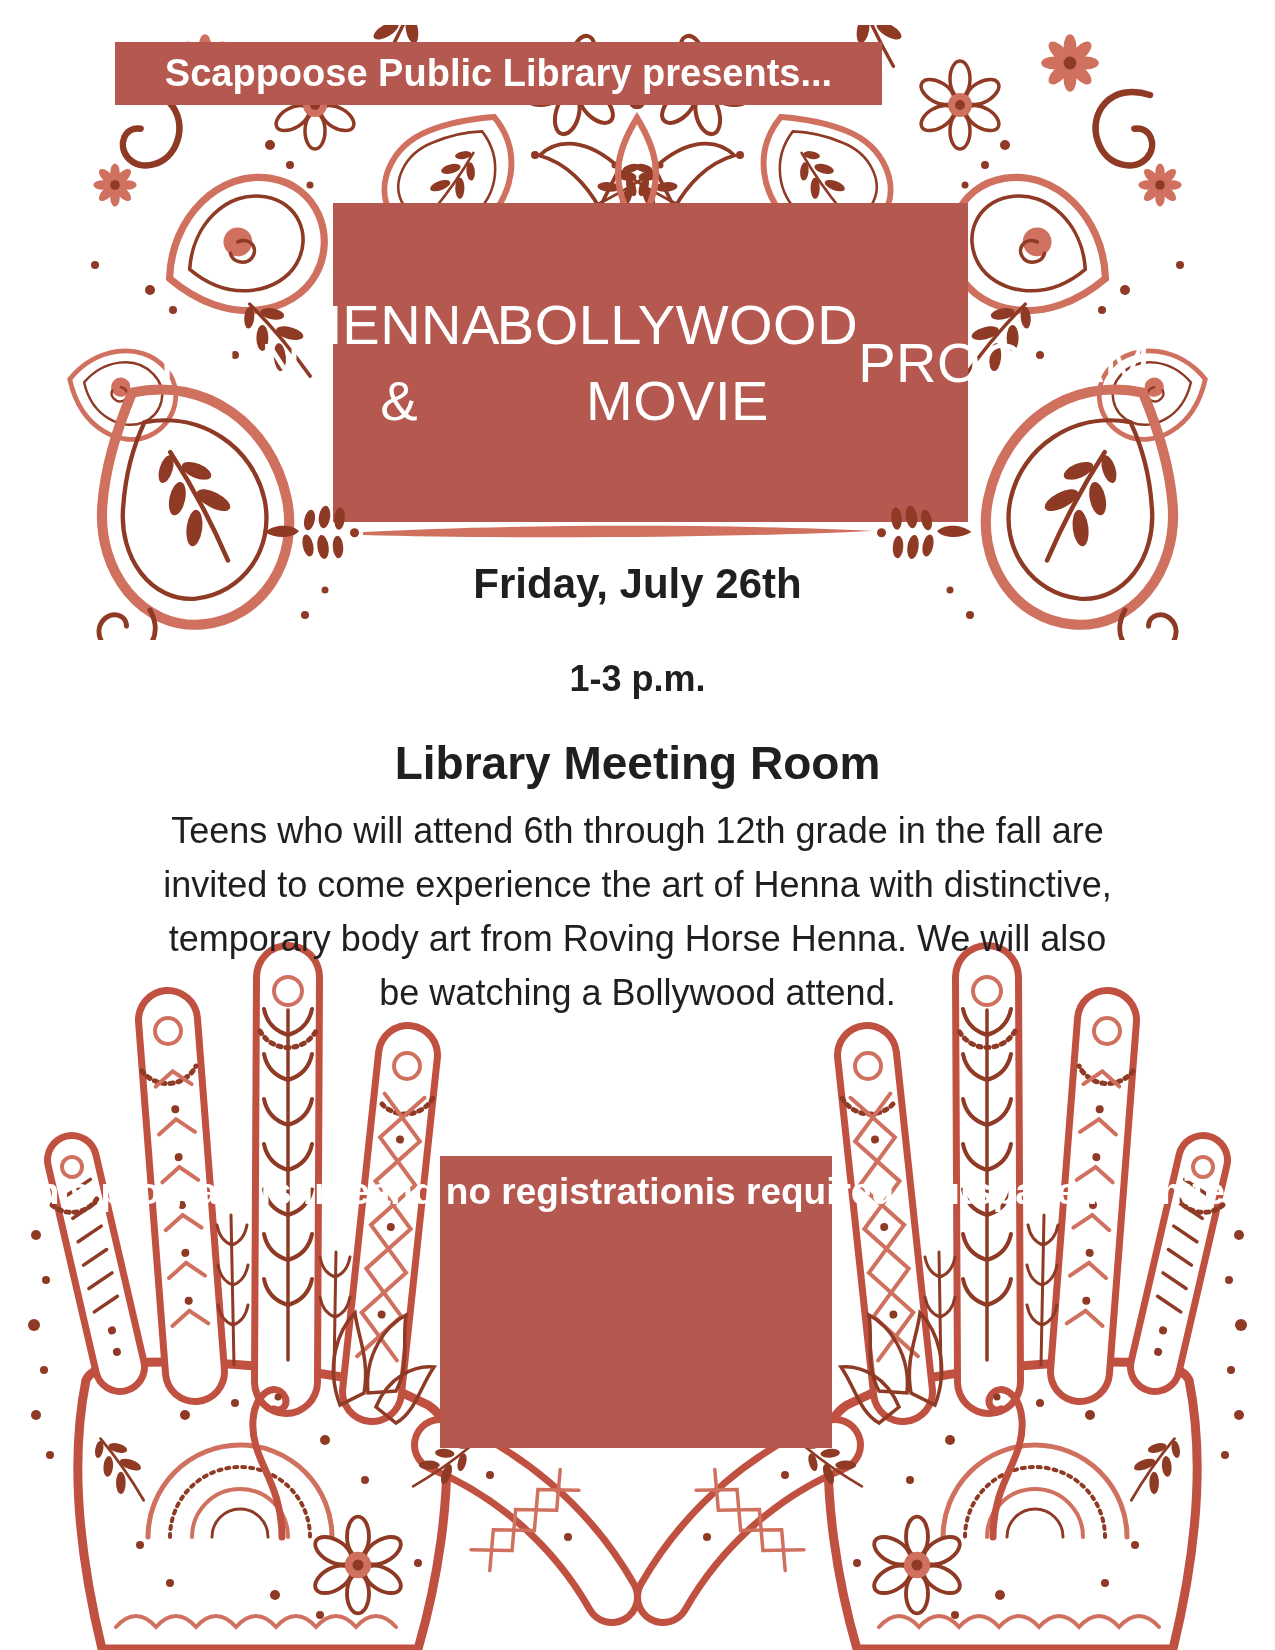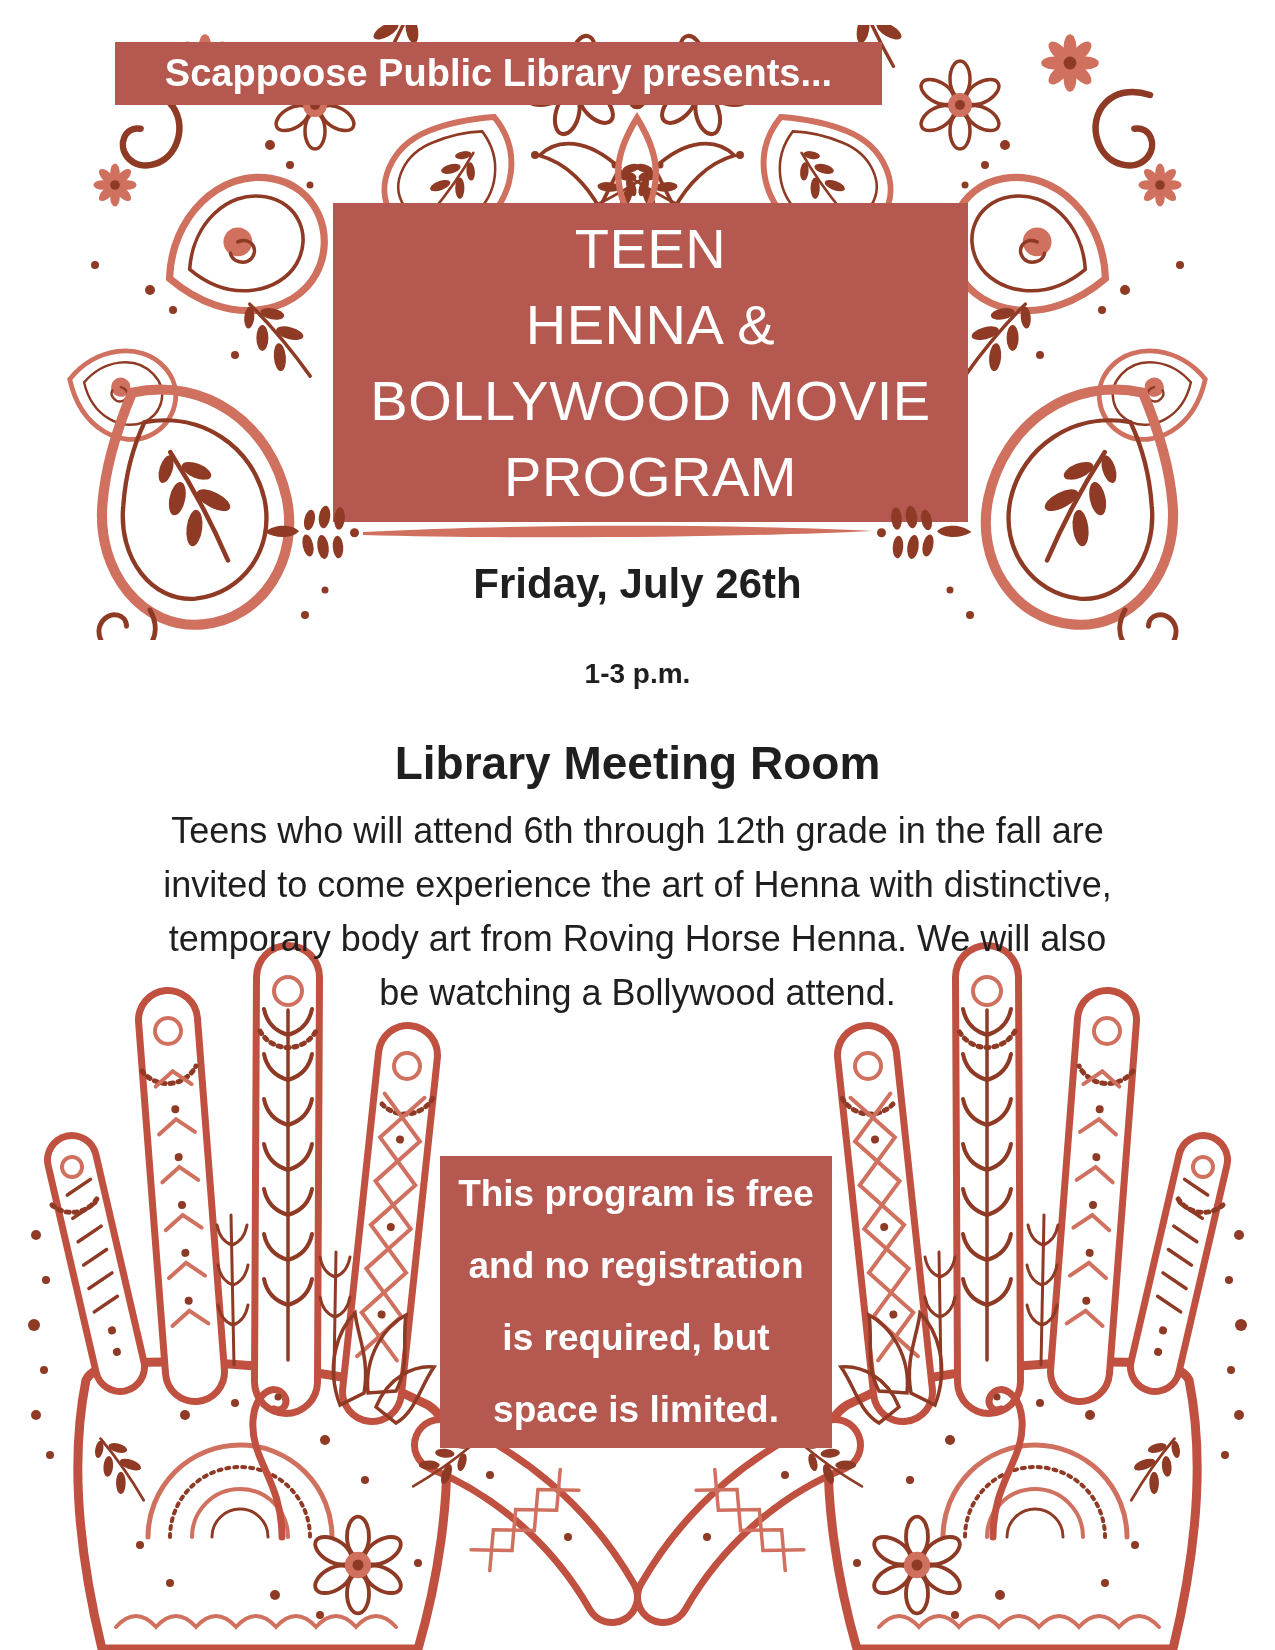--- a/index.html
+++ b/index.html
@@ -32,34 +32,34 @@
   .dash{stroke-dasharray:3 5;}
   .palm{fill:#fff;stroke:var(--henna-strong);stroke-width:9;stroke-linejoin:round;}
   .fingerO{stroke:var(--henna-strong);stroke-linecap:round;fill:none;}
   .fingerI{stroke:#fff;stroke-linecap:round;fill:none;}
 
   
   .banner{position:absolute;left:115px;top:42px;width:767px;height:63px;z-index:2;
           background:var(--accent);color:#fff;font-weight:700;font-size:38px;
           line-height:63px;text-align:center;}
   .title-block{position:absolute;left:333px;top:203px;width:635px;height:319px;z-index:2;
-          background:var(--accent);color:#fff;display:flex;flex-direction:column;
+          background:var(--accent);color:#fff;display:flex;flex-direction:row;
           justify-content:center;align-items:center;font-size:56px;line-height:76px;
           font-weight:400;letter-spacing:.5px;text-align:center;}
   .event-line{position:absolute;left:0;width:100%;text-align:center;color:var(--ink);
           font-weight:700;z-index:3;white-space:nowrap;}
   .event-date{top:560px;font-size:42px;}
-  .event-time{top:658px;font-size:28px;}
+  .event-time{top:658px;font-size:36px;}
   .event-location{top:736px;font-size:46px;text-align:center;}
   .description{position:absolute;left:0;top:804px;width:100%;z-index:3;text-align:center;
           color:var(--ink);font-size:36px;line-height:54px;}
   .description div{white-space:nowrap;}
   .notice{position:absolute;left:440px;top:1156px;width:392px;height:292px;z-index:5;
           background:var(--accent);color:#fff;font-weight:700;font-size:37px;
-          line-height:72px;text-align:center;display:flex;flex-direction:column;
+          line-height:72px;text-align:center;display:flex;flex-direction:row;
           justify-content:center;}
   .notice div{white-space:nowrap;}
 </style>
 </head>
 <body>
 
 <svg width="0" height="0" style="position:absolute" aria-hidden="true">
   <defs>
     <g id="sprig">
       <path class="sd" stroke-width="3.5" d="M0,8 Q4,-40 0,-86"></path>

